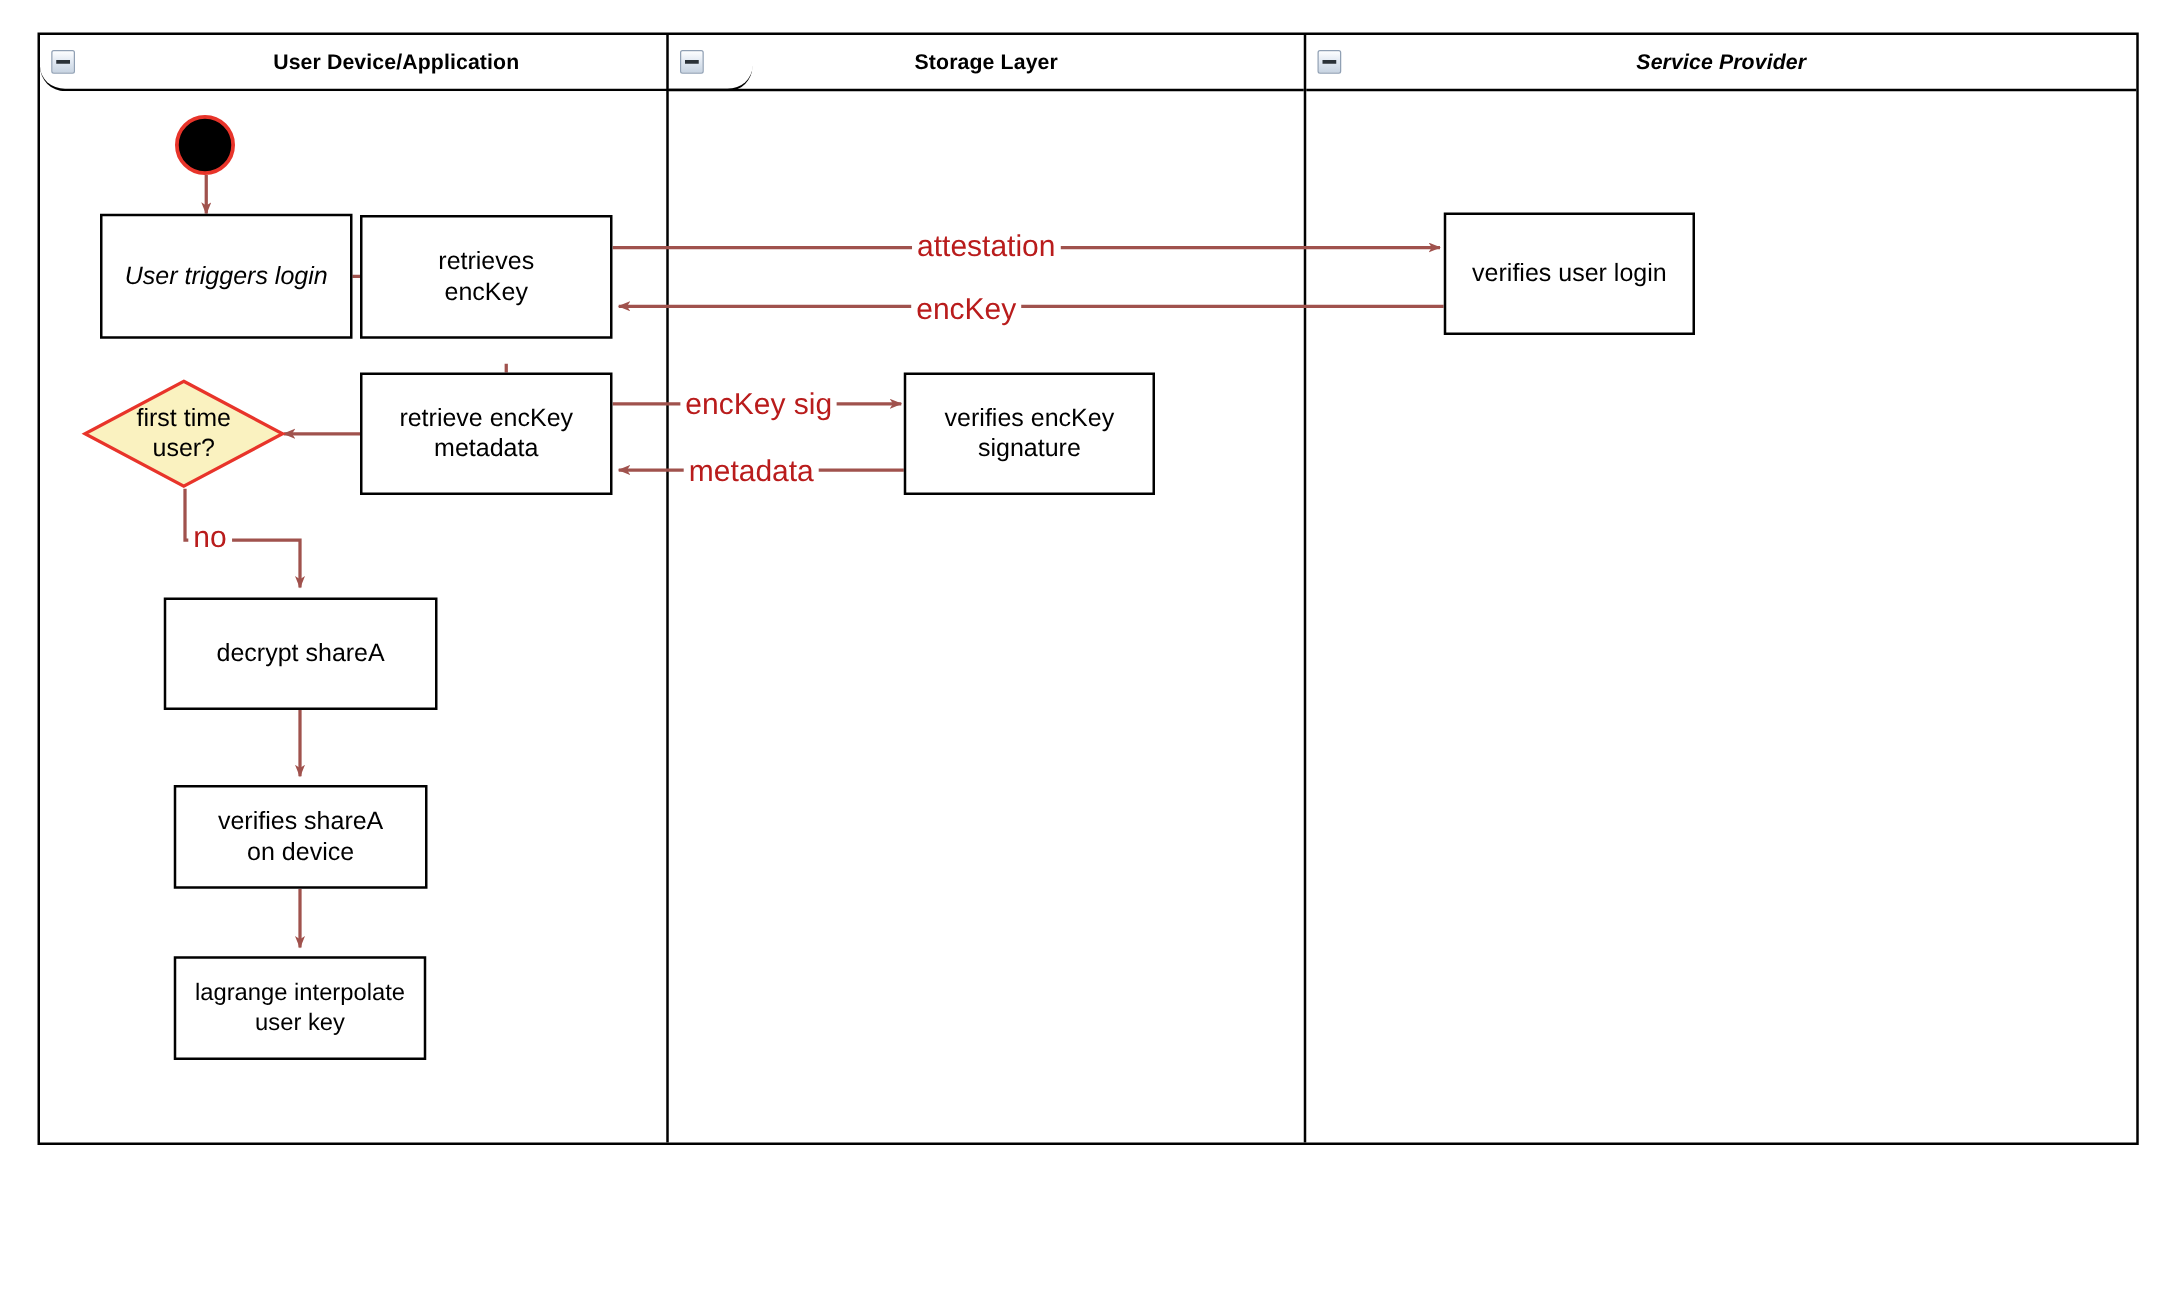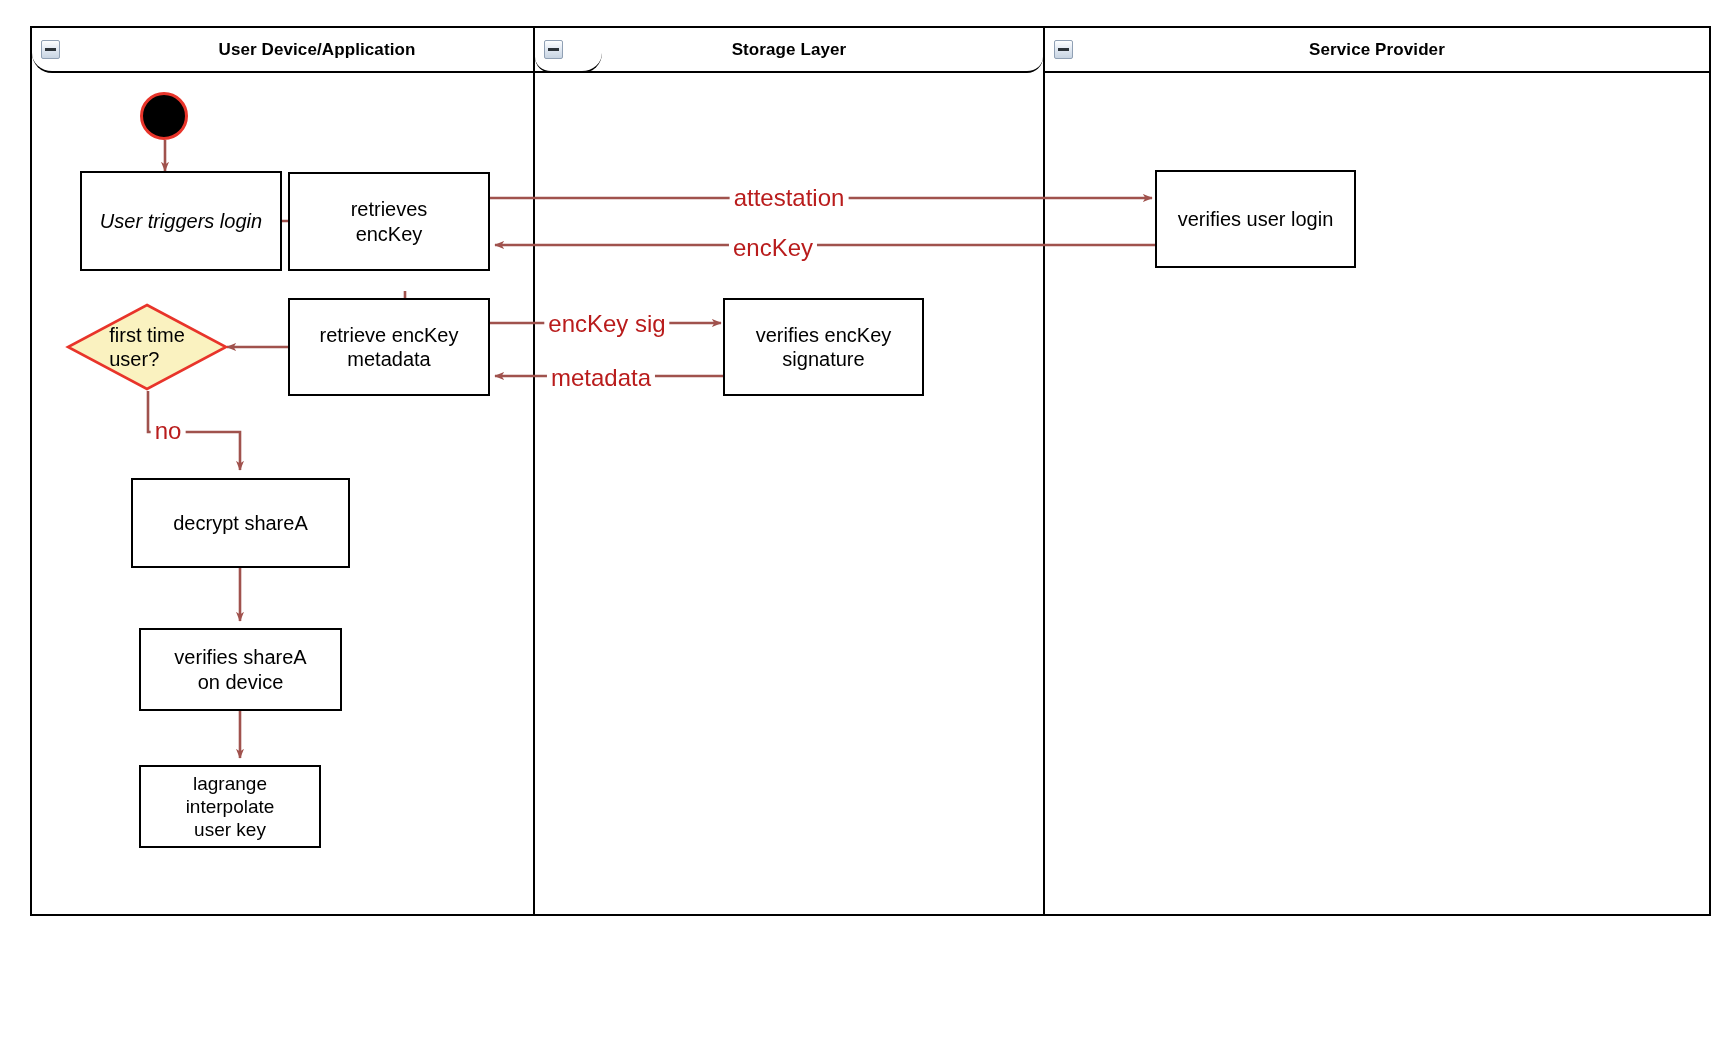--- a/index.html
+++ b/index.html
@@ -107,20 +107,21 @@
     position: absolute;
   }
   .decision svg { display: block; overflow: visible; }
   .decision-label {
     position: absolute;
     left: 0; top: 0;
     width: 100%; height: 100%;
     display: flex;
     align-items: center;
     justify-content: center;
+    text-align: center;
     font-size: 20px;
     line-height: 1.2;
     color: #000000;
     white-space: pre-line;
     pointer-events: none;
   }
 
   
   #edges {
     position: absolute;
@@ -145,26 +146,26 @@
 
 <div id="canvas">
 
   <div class="pool">
 
     <div class="lane-header" style="left:0; width:570px;border-radius:20px;">
       <span class="collapse-icon"></span>
       <span class="lane-title">User Device/Application</span>
     </div>
 
-    <div class="lane-header" style="left:503px; width:508px;border-radius:16px;">
+    <div class="lane-header" style="left:503px; width:508px;">
       <span class="collapse-icon"></span>
       <span class="lane-title">Storage Layer</span>
     </div>
 
-    <div class="lane-header" style="left:1013px; width:664px;">
+    <div class="lane-header" style="left:1013px; width:664px;font-style:italic;">
       <span class="collapse-icon"></span>
       <span class="lane-title">Service Provider</span>
     </div>
 
     <div class="lane-divider" style="left:501px;"></div>
     <div class="lane-divider" style="left:1011px;"></div>
   </div>
 
   <svg id="edges">
     <defs>
@@ -220,21 +221,21 @@
     </svg>
     <div class="decision-label">first time
 user?</div>
   </div>
 
   <div class="node" style="left:131px; top:478px; width:219px; height:90px;">decrypt shareA</div>
 
   <div class="node" style="left:139px; top:628px; width:203px; height:83px;">verifies shareA
 on device</div>
 
-  <div class="node" style="left:139px; top:765px; width:182px; height:83px; font-size:19px;">lagrange interpolate
+  <div class="node" style="left:139px; top:765px; width:202px; height:83px; font-size:19px;">lagrange interpolate
 user key</div>
 
   <div class="node" style="left:723px; top:298px; width:201px; height:98px;">verifies encKey
 signature</div>
 
   <div class="node" style="left:1155px; top:170px; width:201px; height:98px;">verifies user login</div>
 
 </div>
 
 </body></html>

